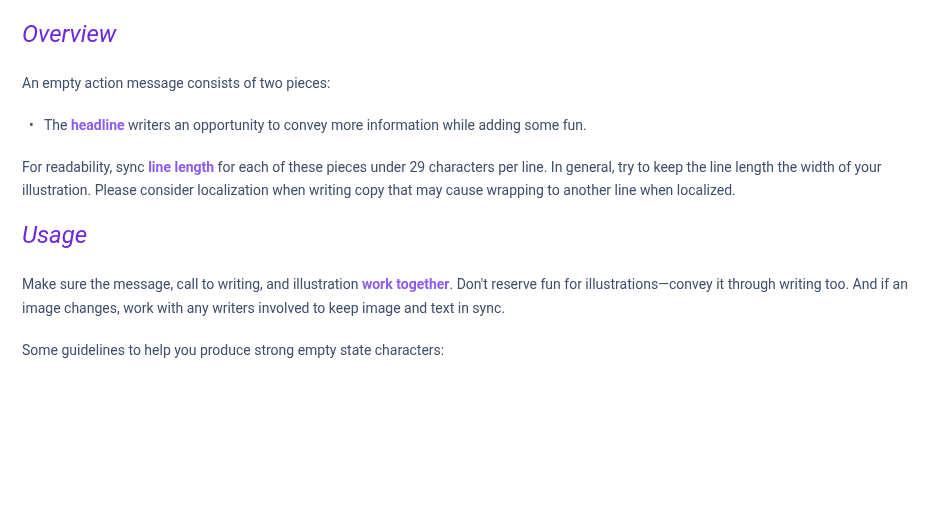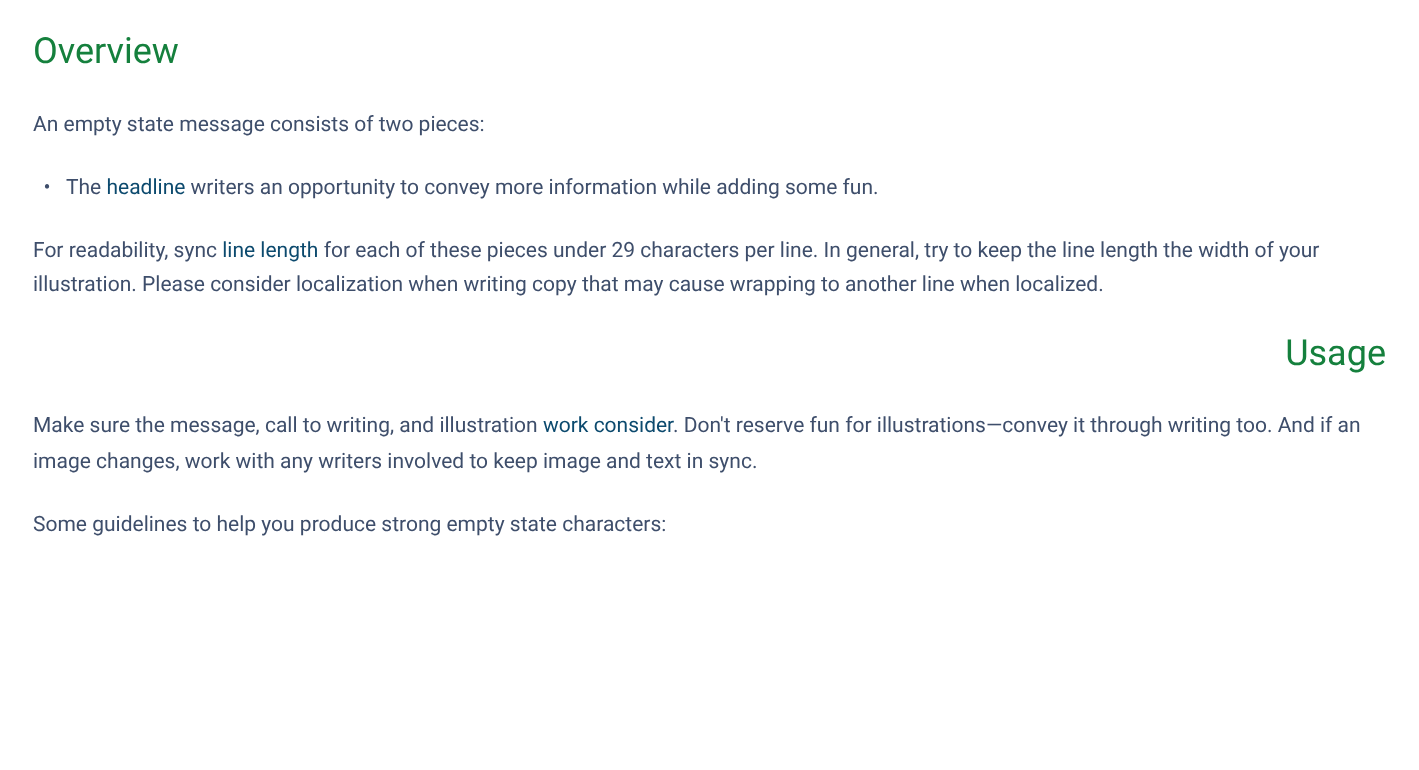--- a/index.html
+++ b/index.html
@@ -8,28 +8,28 @@
       box-sizing: border-box;
     }
     body {
       font-family: -apple-system, BlinkMacSystemFont, "Segoe UI", Roboto, Helvetica, Arial, sans-serif;
       background: #ffffff;
       padding: 20px 22px;
       width: 946px;
       color: #3e4e6b;
     }
     h2 {
-      color: #15803d;
+      color: #6d28d9;
       font-size: 24px;
       font-weight: 400;
       margin-bottom: 24px;
       margin-top: 0;
+      font-style: italic;
     }
     h2.second {
-      text-align: right;
     }
     p {
       color: #3e4e6b;
       font-size: 14px;
       line-height: 1.7;
       margin-bottom: 18px;
     }
     ul {
       list-style: none;
       padding-left: 22px;
@@ -45,43 +45,43 @@
       margin-bottom: 5px;
     }
     li::before {
       content: "•";
       position: absolute;
       left: -15px;
       color: #3e4e6b;
       font-size: 14px;
     }
     strong {
-      font-weight: 400;
-      color: #0c4a6e;
+      font-weight: 700;
+      color: #8b5cf6;
     }
   </style>
 </head>
 <body>
 
 <h2>Overview</h2>
 
-<p>An empty state message consists of two pieces:</p>
+<p>An empty action message consists of two pieces:</p>
 
 <ul>
   <li>
     <span>The </span><strong>headline</strong><span> writers an opportunity to convey more information while adding some fun.</span>
   </li>
 </ul>
 
 <p>
   <span>For readability, sync </span><strong>line length</strong><span> for each of these pieces under 29 characters per line. In general, try to keep the line length the width of your illustration. Please consider localization when writing copy that may cause wrapping to another line when localized.</span>
 </p>
 
 <h2 class="second">Usage</h2>
 
 <p>
-  <span>Make sure the message, call to writing, and illustration </span><strong>work consider</strong><span>. Don't reserve fun for illustrations—convey it through writing too. And if an image changes, work with any writers involved to keep image and text in sync.</span>
+  <span>Make sure the message, call to writing, and illustration </span><strong>work together</strong><span>. Don't reserve fun for illustrations—convey it through writing too. And if an image changes, work with any writers involved to keep image and text in sync.</span>
 </p>
 
 <p>Some guidelines to help you produce strong empty state characters:</p>
 
 <ul>
 </ul>
 
 </body></html>

